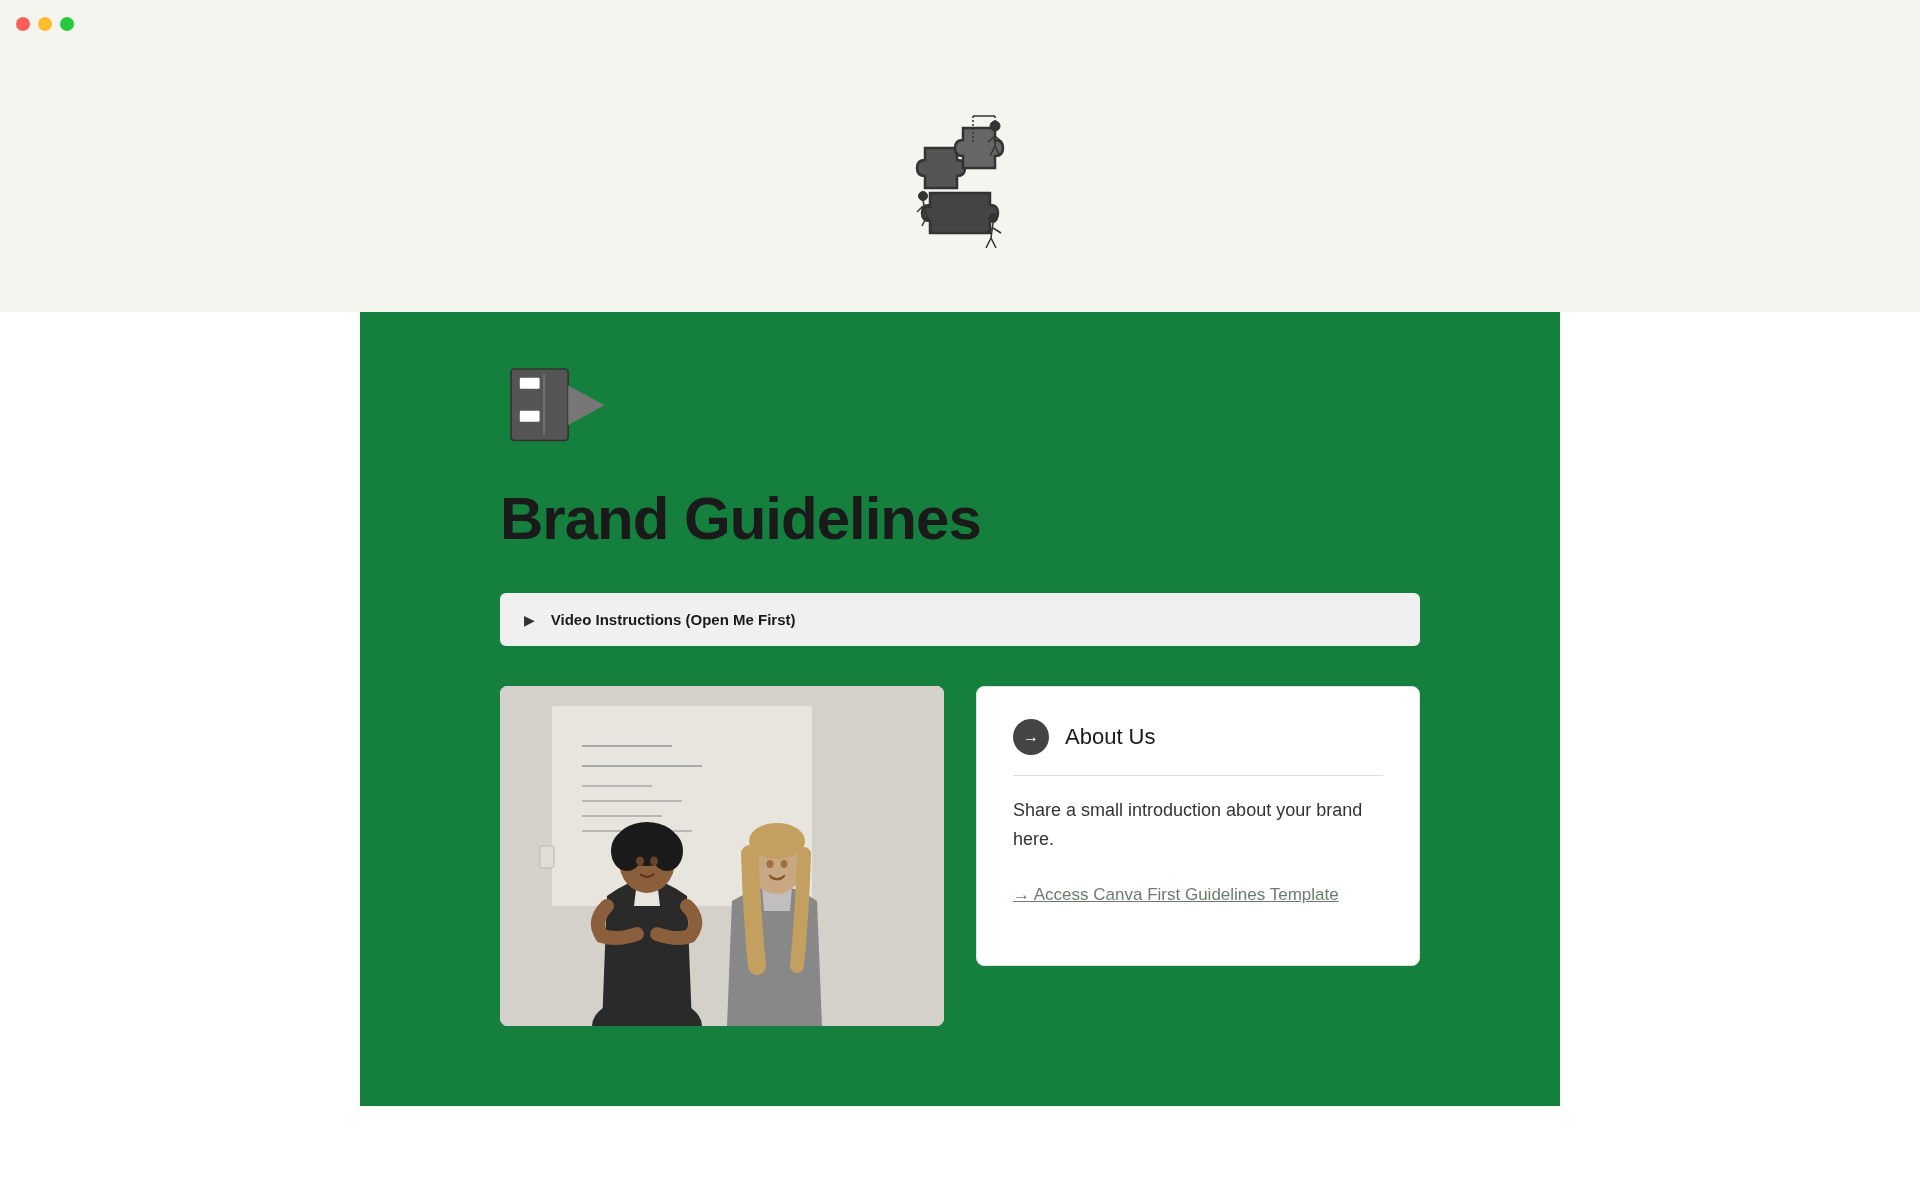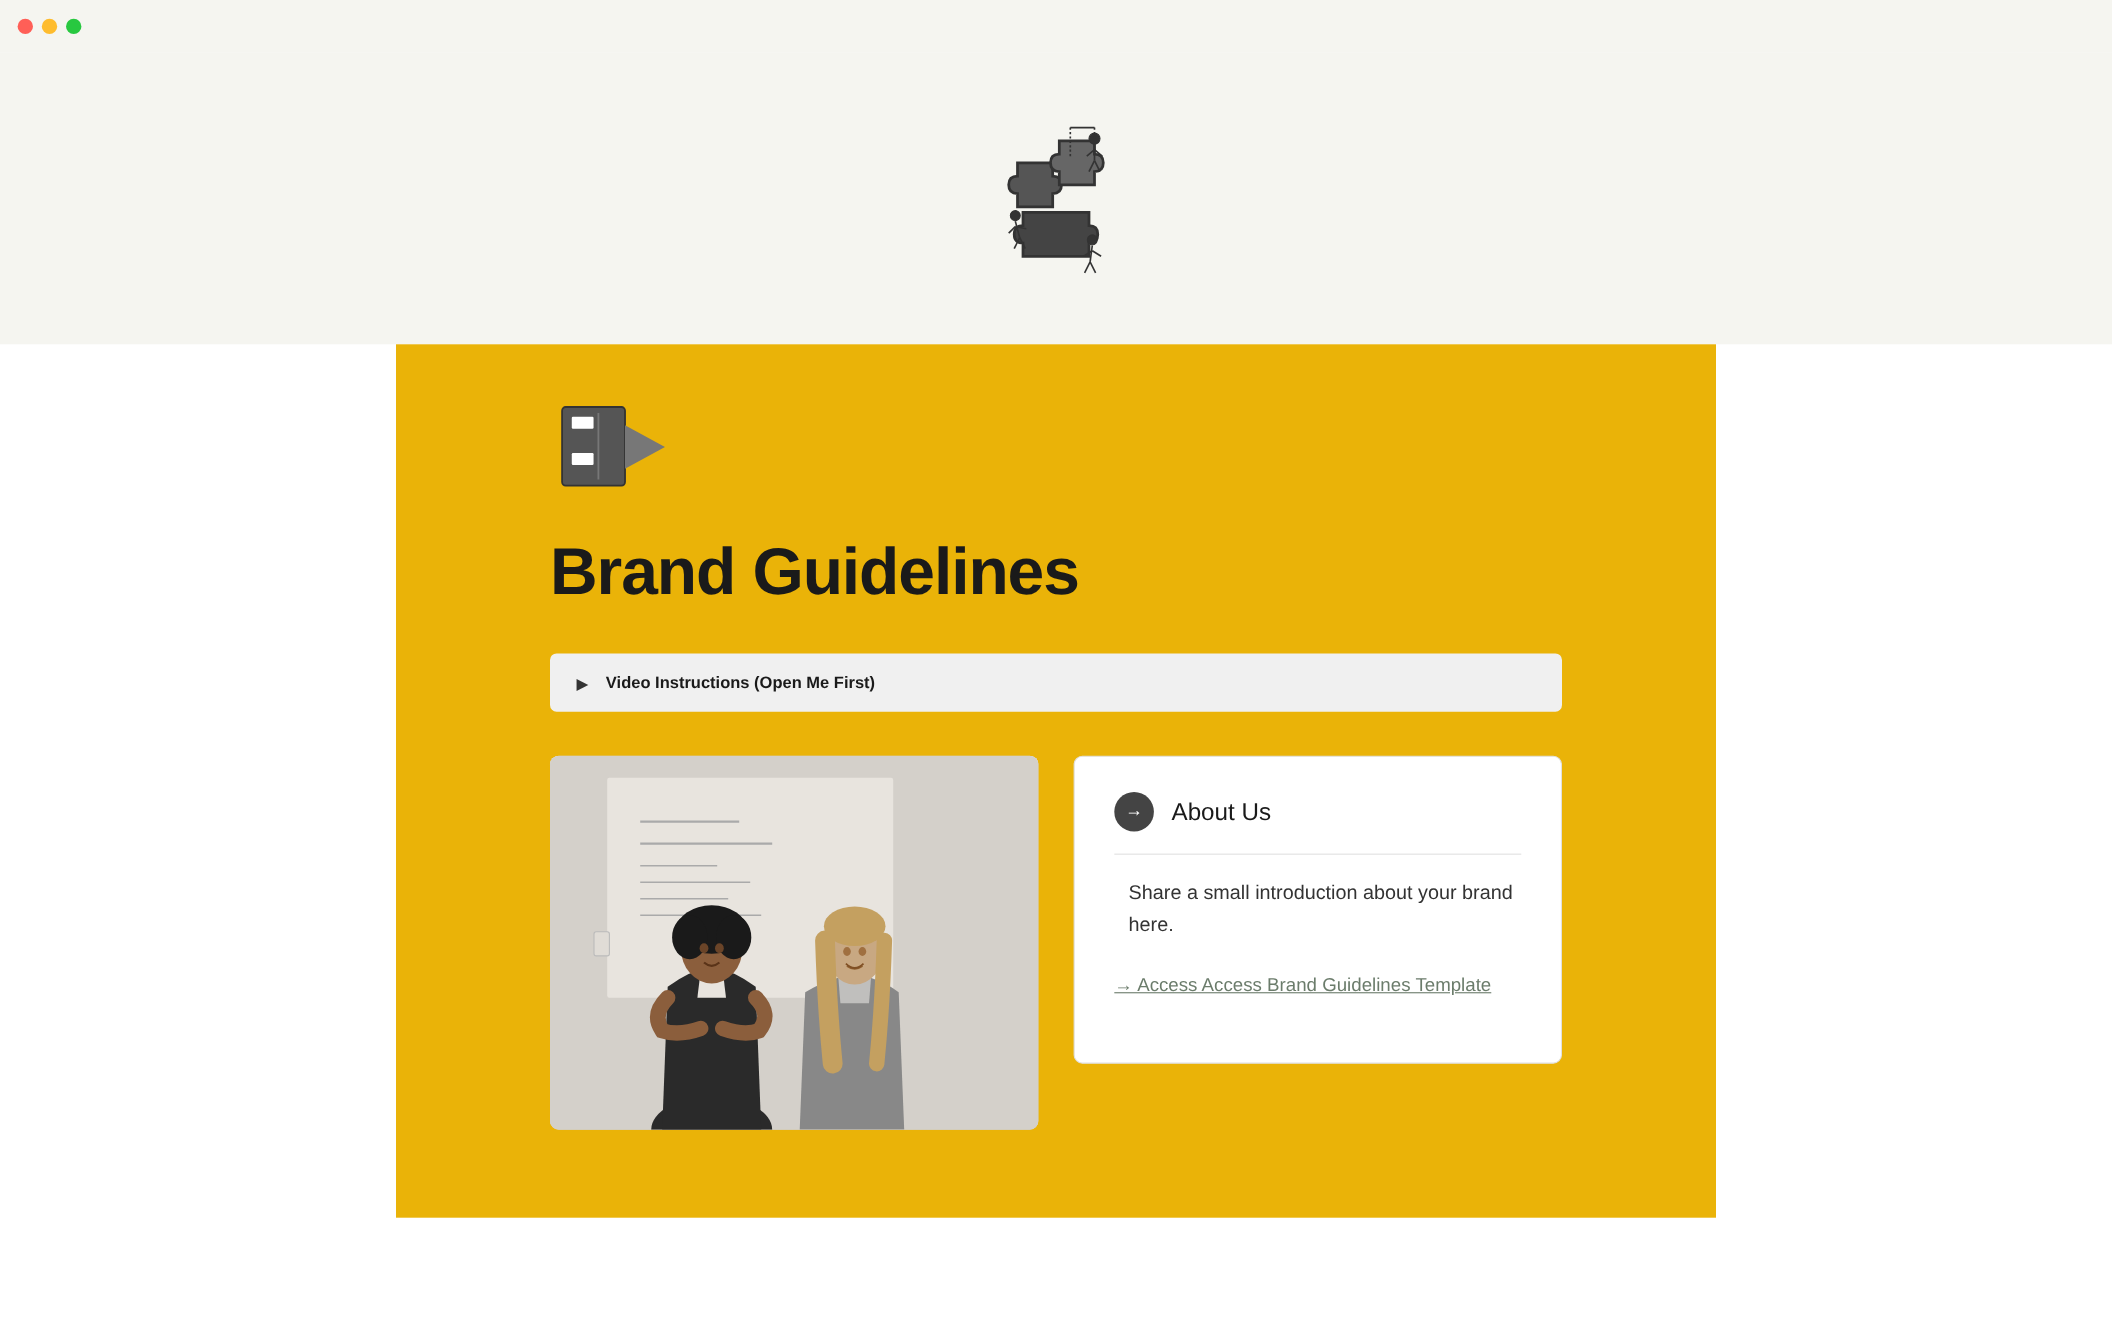--- a/index.html
+++ b/index.html
@@ -51,21 +51,21 @@
     .puzzle-icon {
       width: 130px;
       height: 150px;
     }
 
     
     .page-content {
       max-width: 1200px;
       margin: 0 auto;
       padding: 40px 140px 80px;
-      background: #eab308;
+      background: #15803d;
     }
 
     
     .brand-icon-row {
       display: flex;
       align-items: center;
       margin-bottom: 32px;
       gap: 0;
     }
 
@@ -168,21 +168,20 @@
       font-size: 22px;
       font-weight: 400;
       color: #1a1a1a;
     }
 
     .about-description {
       font-size: 18px;
       color: #333;
       line-height: 1.6;
       margin-bottom: 28px;
-      margin-left: 13px;
     }
 
     .about-link {
       font-size: 17px;
       color: #6b7c6b;
       text-decoration: underline;
       cursor: pointer;
       line-height: 1.5;
     }
   </style>
@@ -322,18 +321,18 @@
         </svg>
       </div>
     </div>
 
     <div class="about-card">
       <div class="about-header">
         <div class="about-circle-arrow">→</div>
         <span class="about-title">About Us</span>
       </div>
       <p class="about-description">Share a small introduction about your brand here.</p>
-      <a class="about-link">→ Access Access Brand Guidelines Template</a>
+      <a class="about-link">→ Access Canva First Guidelines Template</a>
     </div>
 
   </div>
 
 </div>
 
 </body></html>

